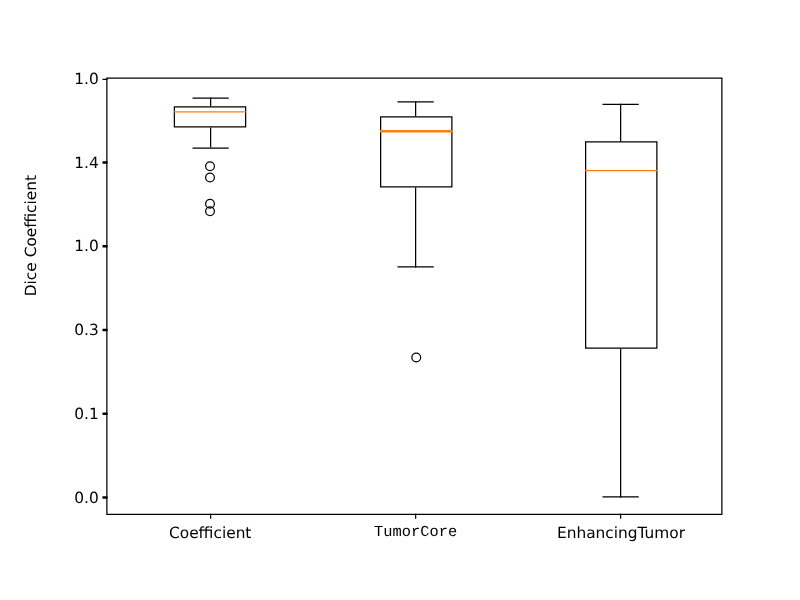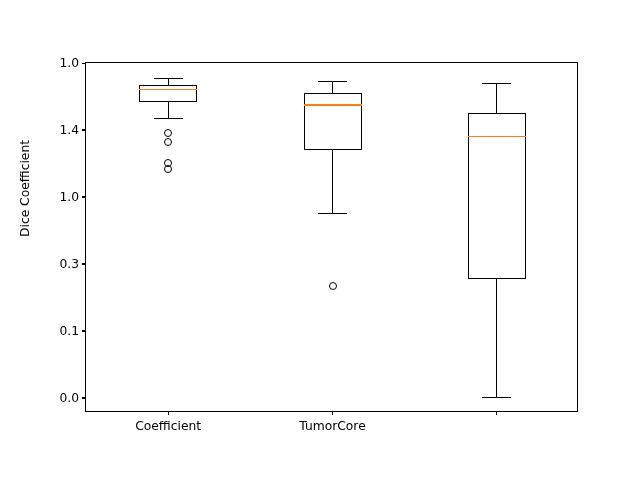--- a/index.html
+++ b/index.html
@@ -100,17 +100,18 @@
       <div class="ytick-label" style="top: 200.957px;">0.3</div>
       <div class="ytick" style="top: 133.471px;"></div>
       <div class="ytick-label" style="top: 133.971px;">1.0</div>
       <div class="ytick" style="top: 66.4856px;"></div>
       <div class="ytick-label" style="top: 66.9856px;">1.4</div>
       <div class="ytick" style="top: -0.5px;"></div>
       <div class="ytick-label" style="top: 0px;">1.0</div>
       <div class="xtick" style="left: 81.6667px;"></div>
       <div class="xtick-label" style="left: 82.1667px;">Coefficient</div>
       <div class="xtick" style="left: 246px;"></div>
-      <div class="xtick-label" style="left: 246.5px;">TumorCore</div>
+      <div class="xtick-label" style="left: 246.5px; font-family: Liberation Mono, monospace;">TumorCore</div>
       <div class="xtick" style="left: 410.333px;"></div>
+      <div class="xtick-label" style="left: 410.833px;">EnhancingTumor</div>
     </div>
 
 </div>
 
 </body></html>

